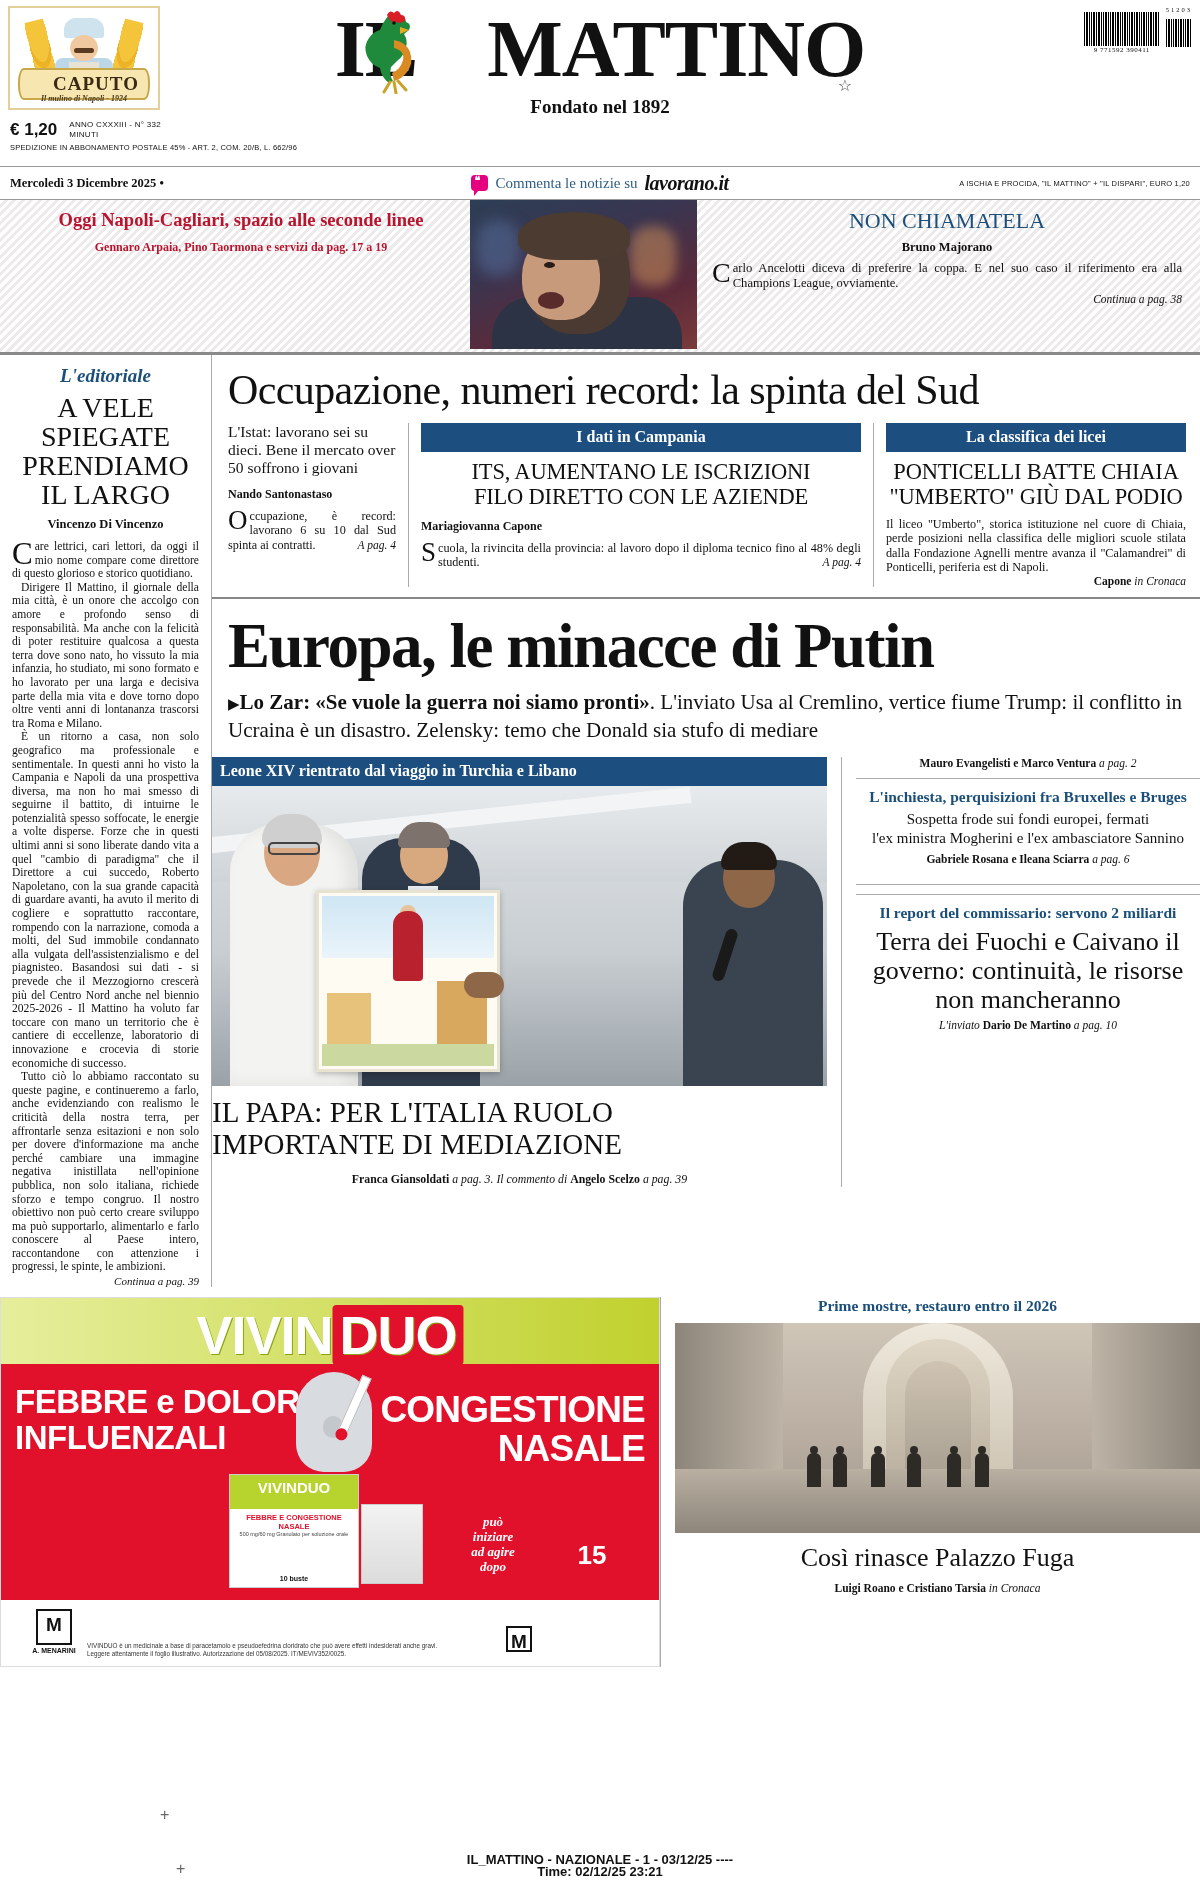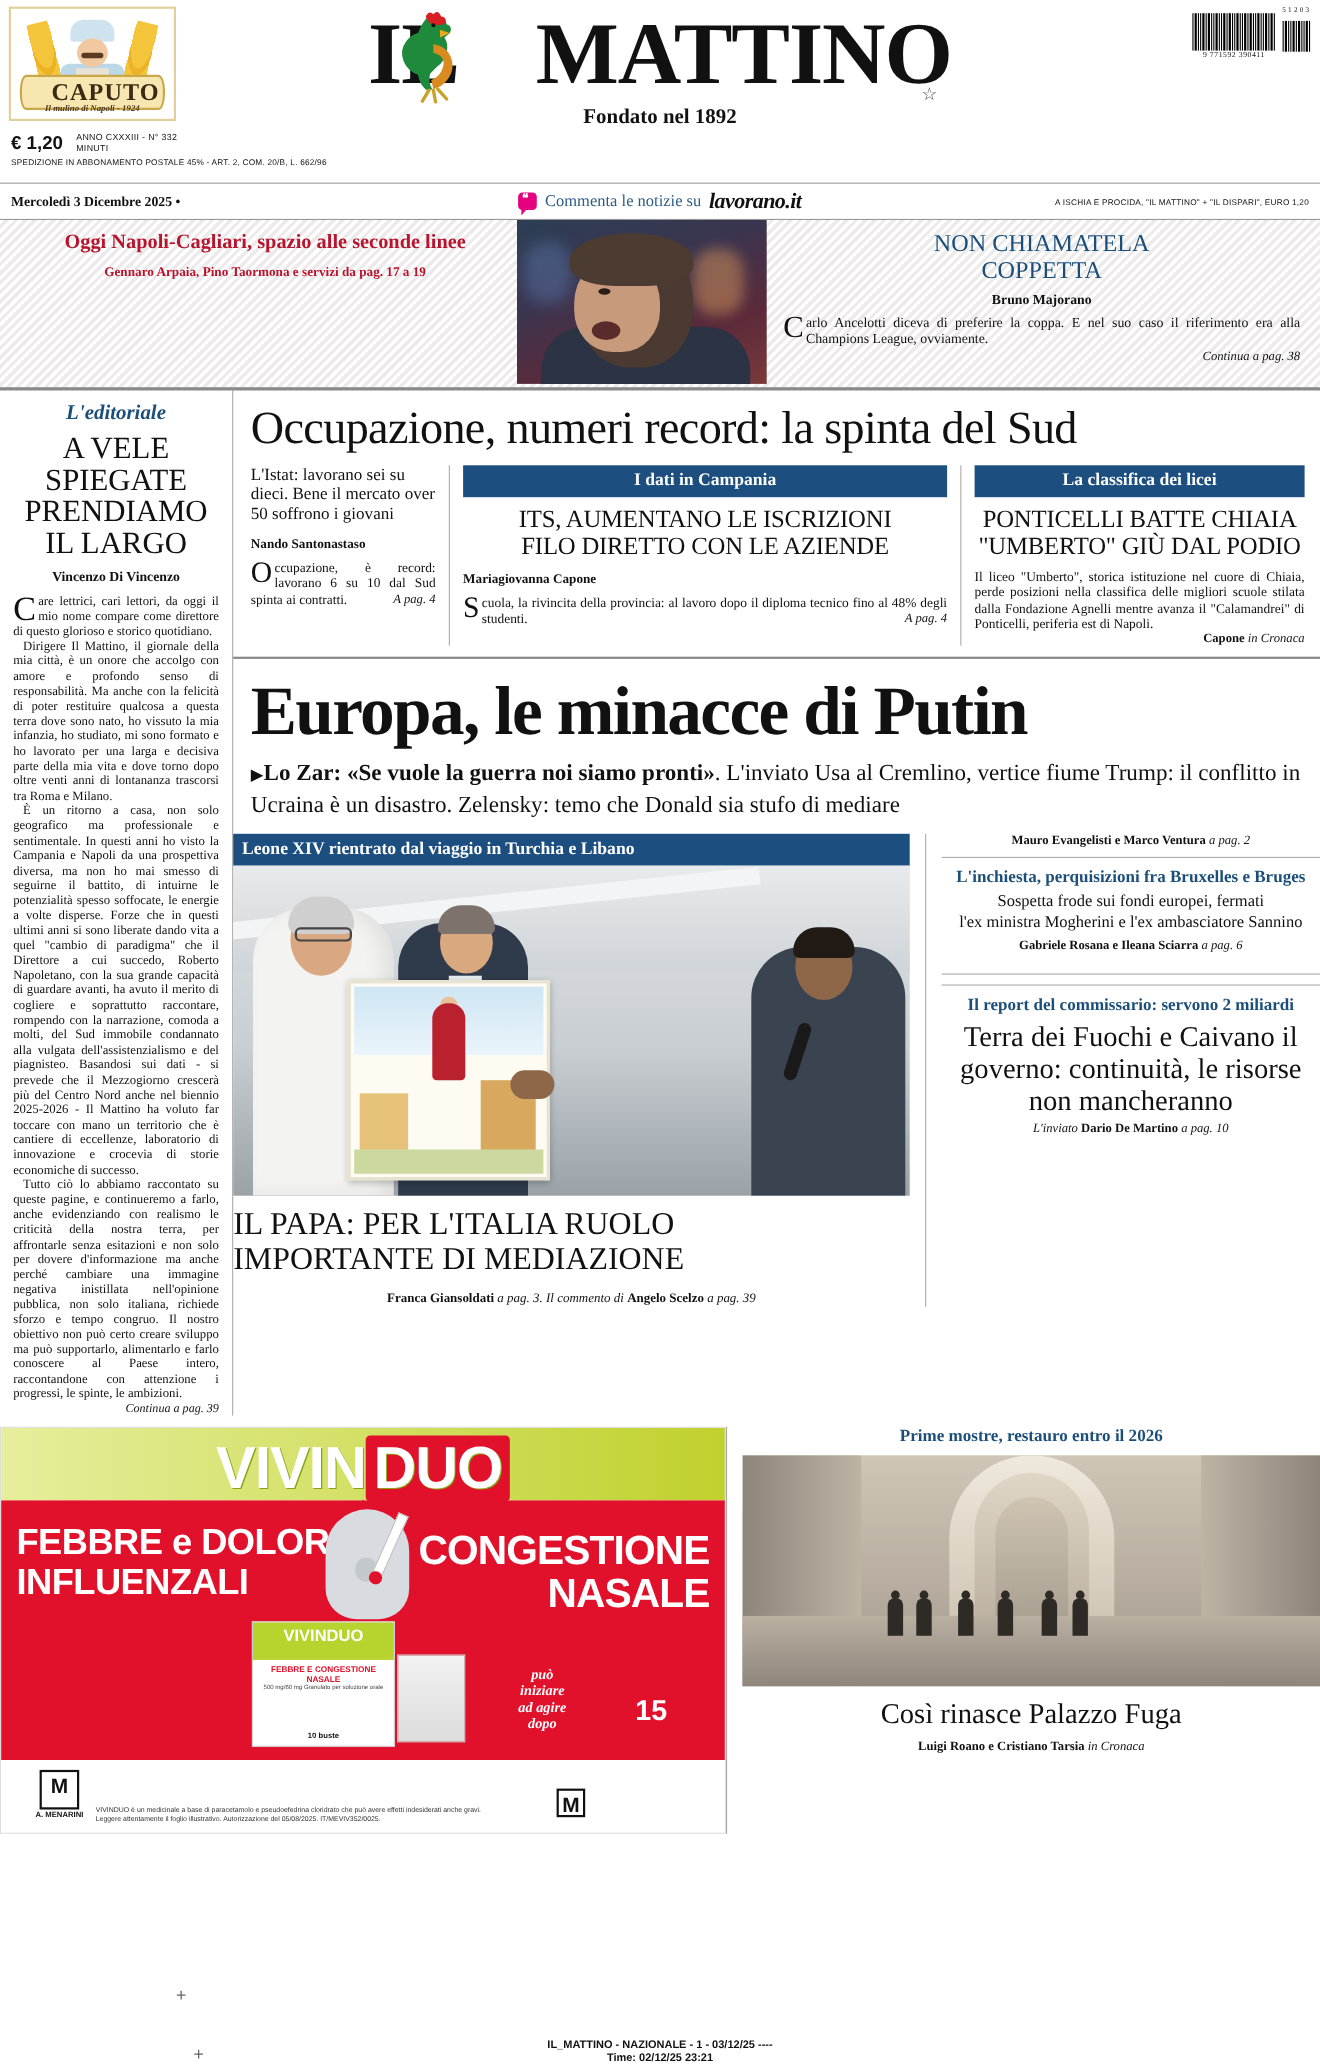--- a/index.html
+++ b/index.html
@@ -14,21 +14,21 @@
      radial-gradient(ellipse at 50% 45%, #edb327 0 42%, transparent 43%),
      radial-gradient(ellipse at 50% 70%, #f4c43a 0 42%, transparent 43%);}
   .caputo .wheatL{left:14px;transform:rotate(-14deg);}
   .caputo .wheatR{right:14px;transform:rotate(14deg);}
   .caputo .chefhat{position:absolute;left:50%;top:10px;transform:translateX(-50%);width:40px;height:20px;background:#cfe3ef;border-radius:12px 12px 3px 3px;}
   .caputo .chefface{position:absolute;left:50%;top:27px;transform:translateX(-50%);width:28px;height:26px;background:#f0c9a0;border-radius:50%;}
   .caputo .chefmoust{position:absolute;left:50%;top:40px;transform:translateX(-50%);width:20px;height:5px;background:#5a3a20;border-radius:4px;}
   .caputo .chefbody{position:absolute;left:50%;top:50px;transform:translateX(-50%);width:58px;height:26px;background:#bcd8e8;border-radius:8px 8px 0 0;}
   .caputo .apron{position:absolute;left:50%;top:54px;transform:translateX(-50%);width:30px;height:22px;background:#e8e2d4;}
   .caputo .ribbon{position:absolute;left:8px;right:8px;top:60px;height:28px;background:#f7e6b0;border:2px solid #c8a84a;border-radius:6px/14px;display:flex;align-items:center;justify-content:center;}
-  .caputo .ribbon span{font-family:"Liberation Serif",serif;font-weight:bold;font-size:22px;letter-spacing:1px;color:#3a2a14;margin-left:24px;}
+  .caputo .ribbon span{font-family:"Liberation Serif",serif;font-weight:bold;font-size:19px;letter-spacing:1px;color:#3a2a14;margin-left:24px;}
   .caputo .tag{position:absolute;left:0;right:0;bottom:5px;text-align:center;font-size:8px;font-style:italic;color:#4a3a22;font-weight:bold;}
 
   .titleblock{flex:1;text-align:center;position:relative;}
   .nameplate{font-family:"Liberation Serif",serif;font-weight:bold;font-size:80px;line-height:86px;letter-spacing:-1px;color:#111;white-space:nowrap;}
   .nameplate .gap{display:inline-block;width:70px;}
   .rooster{position:absolute;left:50%;top:4px;transform:translateX(-246px);width:70px;height:84px;}
   .star{position:absolute;right:188px;top:70px;font-size:16px;color:#444;}
   .founded{font-family:"Liberation Serif",serif;font-size:19px;font-weight:bold;margin-top:4px;}
 
   .barcodebox{width:152px;flex:0 0 auto;text-align:right;}
@@ -203,21 +203,21 @@
   .g-wallR{position:absolute;right:0;top:0;width:108px;height:210px;background:linear-gradient(270deg,#8d857a,#bdb4a6);}
   .g-floor{position:absolute;left:0;right:0;bottom:0;height:64px;background:linear-gradient(180deg,#b9b0a2,#8e867b);}
   .g-p{position:absolute;bottom:46px;width:14px;height:34px;background:#2e2a26;border-radius:6px 6px 0 0;}
   .g-p:after{content:"";position:absolute;left:3px;top:-7px;width:8px;height:8px;background:#2e2a26;border-radius:50%;}
   .galcap{font-family:"Liberation Serif",serif;font-size:26px;text-align:center;margin-top:10px;}
   .galby{font-family:"Liberation Serif",serif;font-size:11.5px;text-align:center;margin-top:9px;}
   .galby b{font-weight:bold;} .galby i{font-style:italic;}
 
   
   .cropmark{position:absolute;font-family:"Liberation Sans",sans-serif;font-size:16px;color:#666;}
-  .footer{position:absolute;left:0;right:0;bottom:4px;text-align:center;font-family:"Liberation Sans",sans-serif;font-weight:bold;font-size:10px;line-height:12px;color:#111;}
+  .footer{position:absolute;left:0;right:0;bottom:4px;text-align:center;font-family:"Liberation Sans",sans-serif;font-weight:bold;font-size:13px;line-height:12px;color:#111;}
 </style>
 </head>
 <body>
 
 <div class="page">
 
   <div class="masthead">
 
     <div class="caputo">
       <div class="wheatL"></div>
@@ -303,21 +303,20 @@
       <div class="sp-head"></div>
       <div class="sp-face"></div>
       <div class="sp-hair"></div>
       <div class="sp-eye"></div>
       <div class="sp-mouth"></div>
     </div>
 
     <div class="sportright">
       <div class="srtitle">
         <div>NON CHIAMATELA</div>
-        <div>COPPETTA</div>
       </div>
       <div class="srby">Bruno Majorano</div>
       <div class="srbody">
         <span class="dc">C</span><span>arlo Ancelotti diceva di preferire la coppa. E nel suo caso il riferimento era alla Champions League, ovviamente.</span>
       </div>
       <div class="srcont">Continua a pag. 38</div>
     </div>
   </div>
 
   <div class="main">

